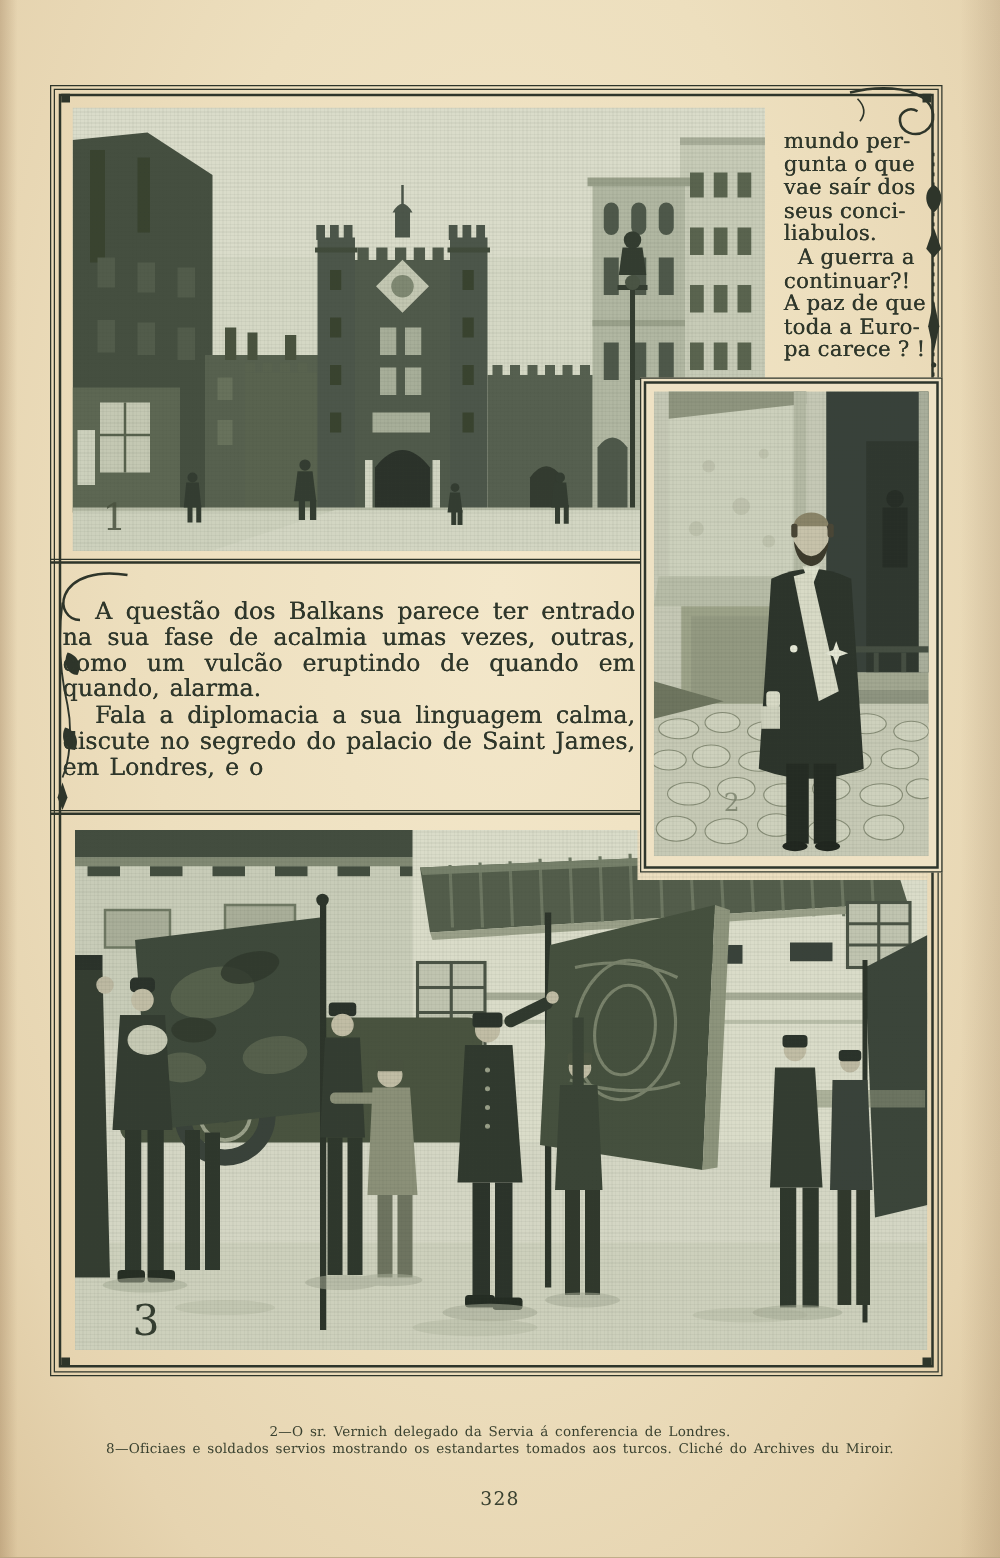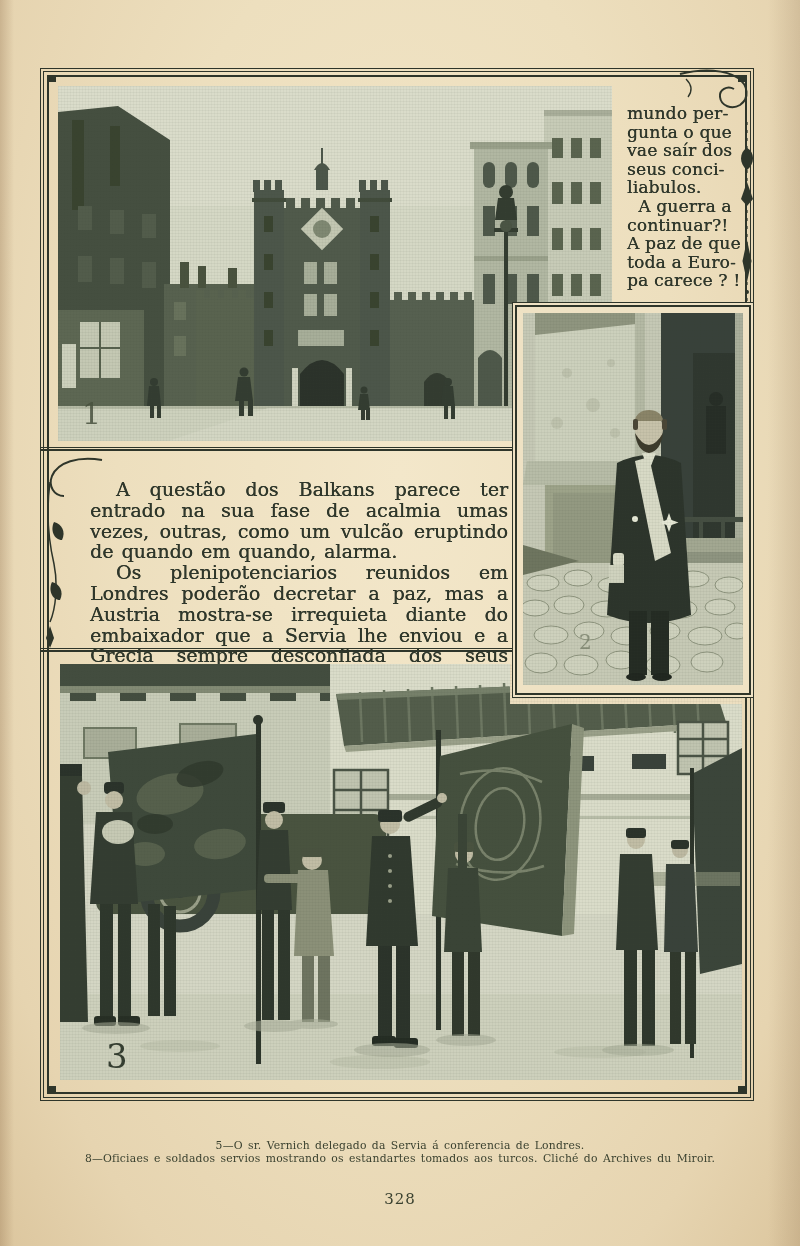--- a/index.html
+++ b/index.html
@@ -31,21 +31,21 @@
   #photo2-box { position:absolute; left:512px; top:302px; width:242px; height:396px; z-index:3;
     border:1px solid #2e352a; padding:2px; background:#efe2c4; }
   #photo2-mid { border:2.5px solid #2e352a; padding:6px; width:100%; height:100%; background:#efe2c4; }
   #photo2 { position:relative; width:220px; height:372px; }
   
   .col-text { position:absolute; left:627px; top:104px; width:114px;
     font-size:17px; line-height:18.6px; white-space:pre; letter-spacing:.2px;
     color:#2f372b; text-shadow:.25px 0 0 currentColor; }
   .article { position:absolute; left:50px; top:479px; width:458px; }
   .article p { margin:0; font-size:19px; line-height:20.8px; text-align:justify;
-    text-indent:26px; word-spacing:2px; color:#2f372b; text-shadow:.25px 0 0 currentColor;padding-left:40px; }
+    text-indent:26px; word-spacing:2px; color:#2f372b; text-shadow:.25px 0 0 currentColor; }
   .captions { position:absolute; left:0; top:1140px; width:800px; text-align:center; }
   .caption-line { font-size:10.8px; line-height:12.6px; color:#3a412f; word-spacing:1.6px; letter-spacing:.2px; }
   .pagenum { position:absolute; left:0; top:1190px; width:800px; text-align:center;
     font-size:15px; letter-spacing:1px; color:#39402f; }
   .orn { position:absolute; }
 </style>
 </head>
 <body>
 
 <div id="sheet">
@@ -343,21 +343,20 @@
         </svg>
       </div>
     </div>
   </div>
 
   <div class="rule" style="left:40px;top:447px;width:473px"></div>
   <div class="rule" style="left:40px;top:648px;width:473px"></div>
 
   <div class="article">
     <p>A questão dos Balkans parece ter entrado na sua fase de acalmia umas vezes, outras, como um vulcão eruptindo de quando em quando, alarma.</p>
-    <p>Os plenipotenciarios reunidos em Londres poderão decretar a paz, mas a Austria mostra-se irrequieta diante do embaixador que a Servia lhe enviou e a Grecia sempre desconfiada dos seus aliados na guerra.</p>
     <p>Fala a diplomacia a sua linguagem calma, discute no segredo do palacio de Saint James, em Londres, e o</p>
   </div>
 
   <div class="photo" id="photo3">
     <svg viewBox="0 0 682 416" preserveAspectRatio="none">
       <rect width="682" height="416" fill="#d4d6c4"></rect>
       <rect width="300" height="160" fill="#c8ccb8"></rect>
       <rect width="305" height="22" fill="#434d3f"></rect>
       <rect y="22" width="305" height="7" fill="#828a74"></rect>
       <g fill="#434d3f">
@@ -495,18 +494,18 @@
           <ellipse cx="332" cy="386" rx="38" ry="7"></ellipse>
           <ellipse cx="406" cy="376" rx="30" ry="6"></ellipse>
           <ellipse cx="578" cy="386" rx="36" ry="6"></ellipse>
         </g>
       <rect x="450" y="0" width="232" height="40" fill="#eddfc0"></rect>
       <text x="46" y="404" font-size="34" fill="#343d30">3</text>
     </svg>
   </div>
 
   <div class="captions">
-    <div class="caption-line">5—O sr. Vernich delegado da Servia á conferencia de Londres.</div>
+    <div class="caption-line">2—O sr. Vernich delegado da Servia á conferencia de Londres.</div>
     <div class="caption-line">8—Oficiaes e soldados servios mostrando os estandartes tomados aos turcos. Cliché do Archives du Miroir.</div>
   </div>
   <div class="pagenum">328</div>
 
 </div>
 
 </body></html>

